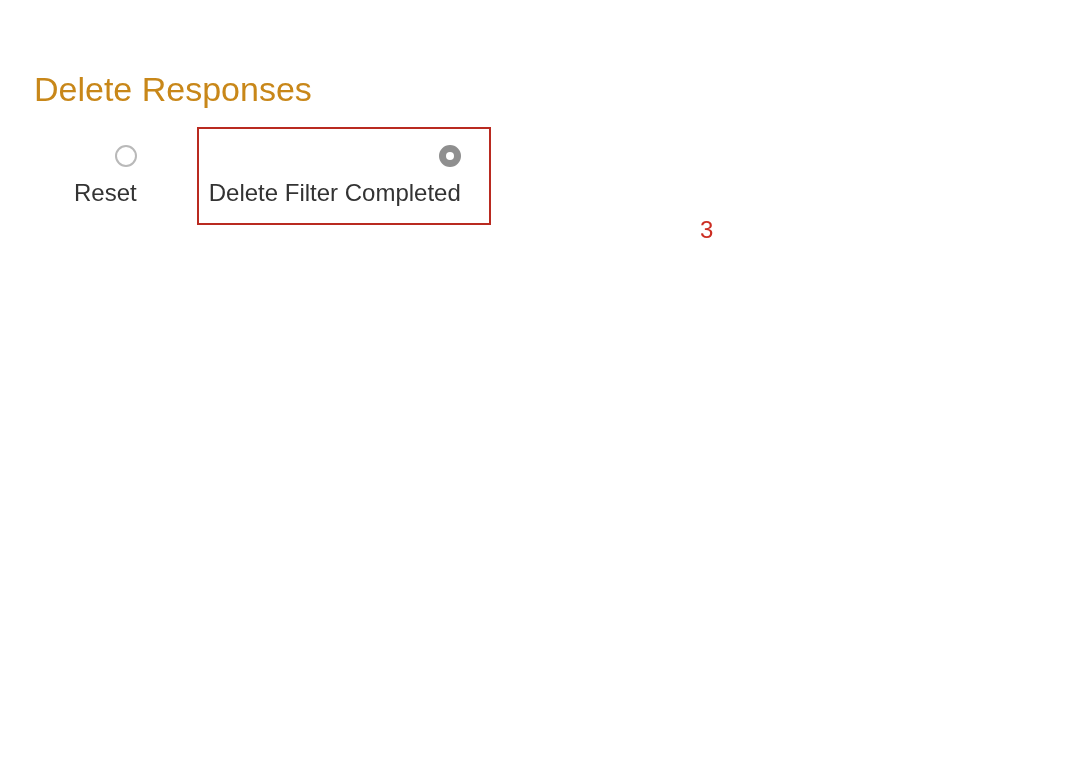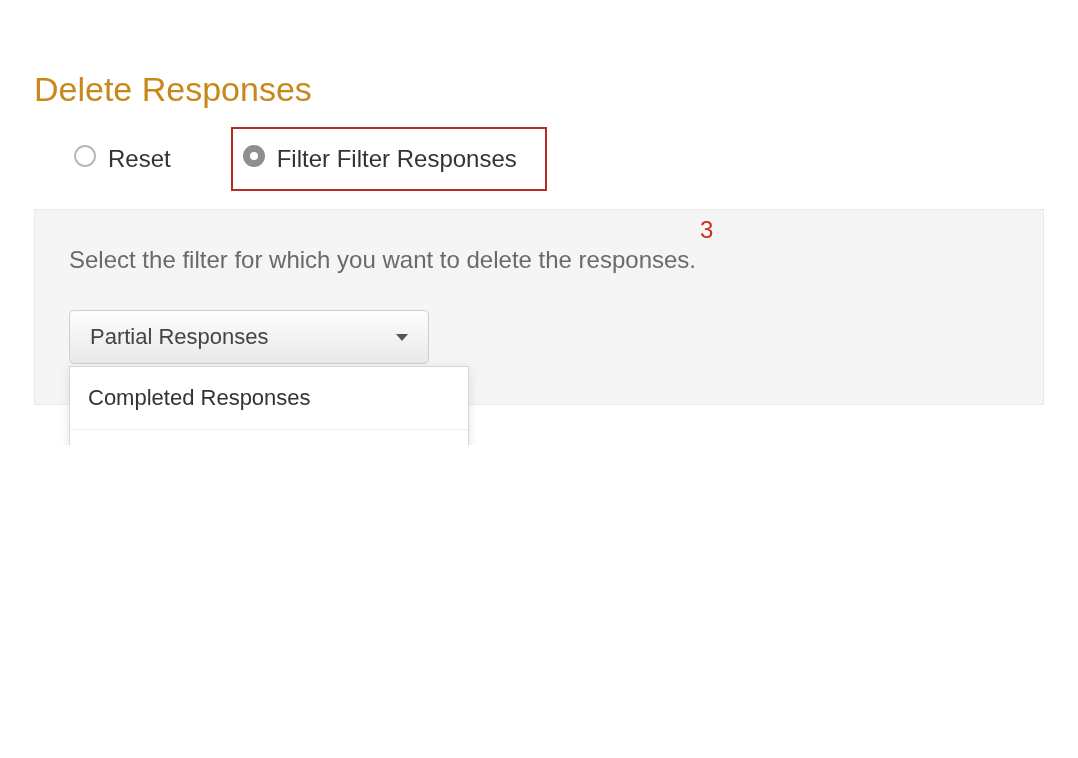--- a/index.html
+++ b/index.html
@@ -24,24 +24,25 @@
     margin: 0 0 36px 0;
   }
   .radio-row {
     display: flex;
     align-items: center;
     gap: 0;
     margin-bottom: 18px;
   }
   .radio-item {
     display: flex;
-    align-items: flex-start;
+    align-items: flex-end;
     gap: 12px;
     margin-left: 40px;
     cursor: pointer;
+    flex-direction: column;
   }
   .radio-circle {
     width: 22px;
     height: 22px;
     border-radius: 50%;
     border: 2px solid #b9b9b9;
     display: flex;
     align-items: center;
     justify-content: center;
   }
@@ -175,40 +176,25 @@
 
     <div class="radio-row">
       <div class="radio-item">
         <span class="radio-circle"></span>
         <span class="radio-label">Reset</span>
       </div>
 
       <div class="boxed" style="margin-left:60px;">
         <div class="radio-item" style="margin-left:6px;">
           <span class="radio-circle checked"></span>
-          <span class="radio-label">Filter Filter Responses</span>
+          <span class="radio-label">Delete Filter Completed</span>
         </div>
       </div>
     </div>
 
-    <div class="panel">
-      <p class="panel-desc">Select the filter for which you want to delete the responses.</p>
-
-      <div class="select-wrap">
-        <div class="select-btn">
-          <span>Partial Responses</span>
-          <span class="caret"></span>
-        </div>
-        <div class="dropdown">
-          <div class="dropdown-item">Completed Responses</div>
-          <div class="dropdown-item">Partial Responses</div>
-          <div class="dropdown-item highlight">Today's Responses</div>
-        </div>
-      </div>
-    </div>
   </div>
 
   <span class="callout-3">3</span>
 
   <div class="dropdown-overlay-box"></div>
 
   <button class="delete-btn">Delete</button>
 
   <span class="callout-4">4</span>
 </div>

